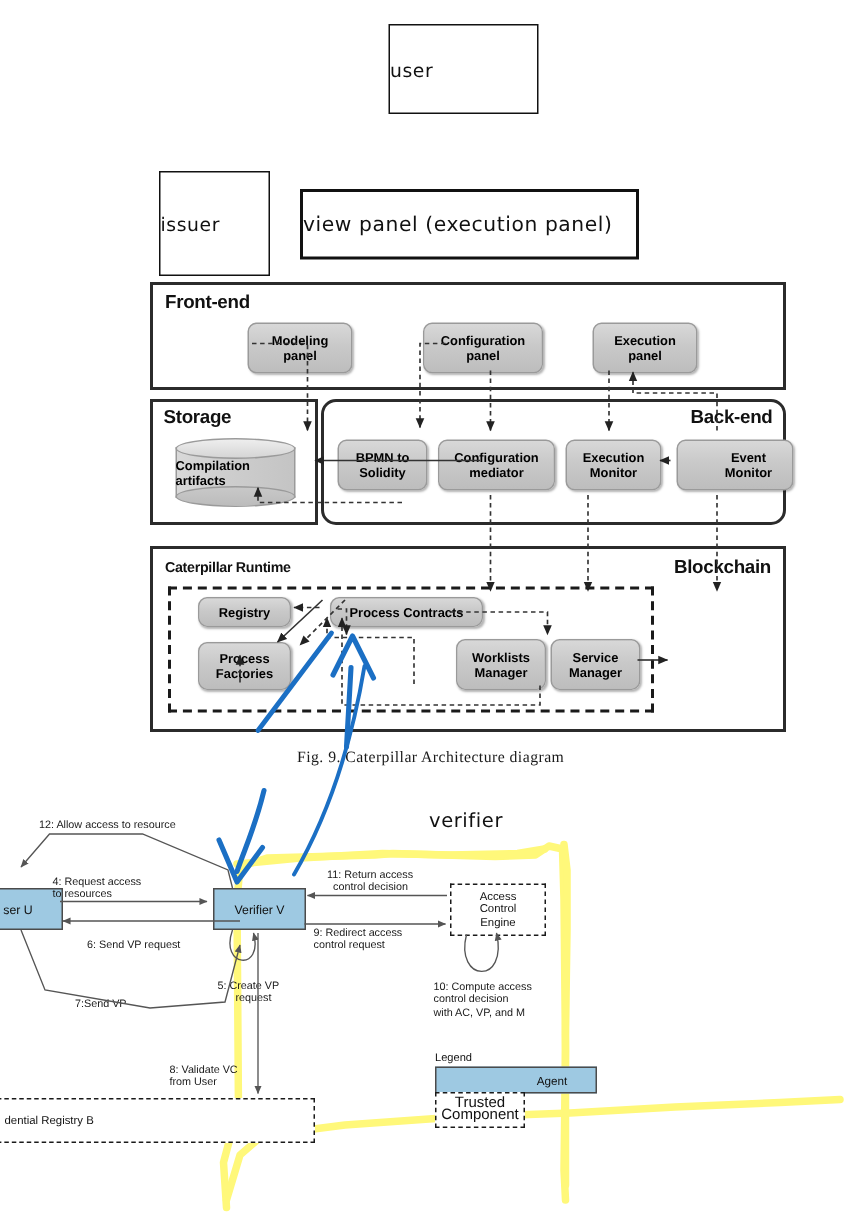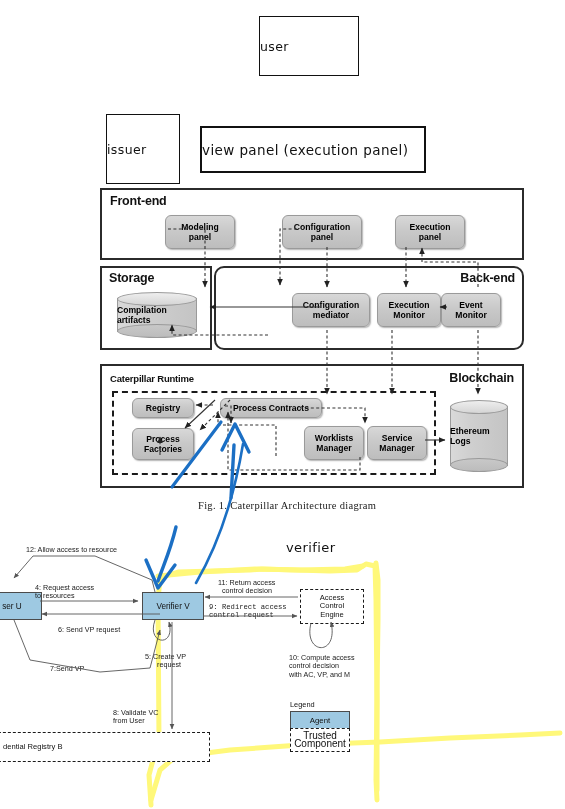--- a/index.html
+++ b/index.html
@@ -104,36 +104,42 @@
     <div class="lbl">
       <div>Compilation</div>
       <div>artifacts</div>
     </div>
   </div>
 </div>
 
 <div class="abs arch-outer" style="left:214px;top:266px;width:306px;height:80px;border-radius:10px;">
   <div class="abs arch-title" style="right:7px;top:3px;">Back-end</div>
 
+  <div class="abs node" style="left:9px;top:25px;width:58px;height:32px;">
+    <div>
+      <div>BPMN to</div>
+      <div>Solidity</div>
+    </div>
+  </div>
 
   <div class="abs node" style="left:76px;top:25px;width:76px;height:32px;">
     <div>
       <div>Configuration</div>
       <div>mediator</div>
     </div>
   </div>
 
   <div class="abs node" style="left:161px;top:25px;width:62px;height:32px;">
     <div>
       <div>Execution</div>
       <div>Monitor</div>
     </div>
   </div>
 
-  <div class="abs node" style="left:225px;top:25px;width:58px;height:32px;">
+  <div class="abs node" style="left:235px;top:25px;width:58px;height:32px;padding-left:18px;">
     <div>
       <div>Event</div>
       <div>Monitor</div>
     </div>
   </div>
 </div>
 
 <div class="abs arch-outer" style="left:100px;top:364px;width:420px;height:120px;">
   <div class="abs arch-title" style="right:8px;top:5px;">Blockchain</div>
   <div class="abs arch-title small" style="left:8px;top:7px;">Caterpillar Runtime</div>
@@ -162,29 +168,20 @@
     </div>
   </div>
 
   <div class="abs node" style="left:265px;top:60px;width:58px;height:32px;">
     <div>
       <div>Service</div>
       <div>Manager</div>
     </div>
   </div>
 
-  <div class="cyl" style="left:348px;top:34px;width:58px;height:72px;">
-    <div class="body"></div>
-    <div class="top"></div>
-    <div class="bot"></div>
-    <div class="lbl">
-      <div>Ethereum</div>
-      <div>Logs</div>
-    </div>
-  </div>
 </div>
 
 <svg class="overlay" width="565" height="809">
   <defs>
     <marker id="ar" markerWidth="7" markerHeight="7" refX="5.6" refY="3" orient="auto">
       <path d="M0,0.4 L6,3 L0,5.6 z" fill="#222"></path>
     </marker>
     <marker id="arg" markerWidth="7" markerHeight="7" refX="5.6" refY="3" orient="auto">
       <path d="M0,0.4 L6,3 L0,5.6 z" fill="#555"></path>
     </marker>
@@ -229,21 +226,21 @@
 
     <path d="M425,440 L445,440"></path>
 
     <path d="M215,400 L185,428"></path>
   </g>
   <g stroke="#333" stroke-width="1.1" fill="none" stroke-dasharray="3,2.4">
     <path d="M230,400 L200,430" marker-end="url(#ar)"></path>
   </g>
 </svg>
 
-<div class="abs caption" style="left:198px;top:500px;">Fig. 1.  Caterpillar Architecture diagram</div>
+<div class="abs caption" style="left:198px;top:500px;">Fig. 9.  Caterpillar Architecture diagram</div>
 
 <svg class="overlay" width="565" height="809">
   <path d="M151,805 L149,775 L153,760 L159,742 L158,600 L160,578 L178,572 L250,570
            L262,569 L330,571 L357,570 L366,564 L375,566 L376,600 L377,700 L376,780
            L377,800" fill="none" stroke="#FFF87A" stroke-width="5" stroke-linecap="round" stroke-linejoin="round"></path>
   <path d="M158,576 L200,572 L255,569 L300,570 L345,569 L363,566" fill="none" stroke="#FFF87A" stroke-width="5" stroke-linecap="round"></path>
   <path d="M356,563 L358,580 L358,620 L357,690 L357,740 L357,790" fill="none" stroke="#FFF87A" stroke-width="5" stroke-linecap="round" transform="translate(20,0)"></path>
   <path d="M151,800 L160,770 L175,757 L230,750 L300,745 L380,742 L450,738 L520,735 L560,733" fill="none" stroke="#FFF87A" stroke-width="5" stroke-linecap="round" stroke-linejoin="round"></path>
 </svg>
 
@@ -283,21 +280,21 @@
 <div class="abs sq-lbl" style="left:145px;top:653px;">
   <div>5: Create VP</div>
   <div style="padding-left:12px;">request</div>
 </div>
 
 <div class="abs sq-lbl" style="left:218px;top:579px;">
   <div>11: Return access</div>
   <div style="padding-left:4px;">control decision</div>
 </div>
 
-<div class="abs sq-lbl" style="left:209px;top:603px;font-family:Liberation Mono, monospace;">
+<div class="abs sq-lbl" style="left:209px;top:618px;">
   <div>9: Redirect access</div>
   <div>control request</div>
 </div>
 
 <div class="abs sq-lbl" style="left:289px;top:654px;">
   <div>10: Compute access</div>
   <div>control decision</div>
   <div>with AC, VP, and M</div>
 </div>
 
@@ -323,21 +320,21 @@
 
     <path d="M203,616 L297,616" marker-end="url(#arg)"></path>
 
     <path d="M311,623 C303,655 339,657 331,622" marker-end="url(#arg)"></path>
 
     <path d="M172,622 L172,729" marker-end="url(#arg)"></path>
   </g>
 </svg>
 
 <div class="abs legend-ttl" style="left:290px;top:700px;">Legend</div>
-<div class="abs sq-agent" style="left:290px;top:711px;width:58px;height:16px;font-size:7.8px;">
+<div class="abs sq-agent" style="left:290px;top:711px;width:58px;height:16px;font-size:7.8px;padding-left:48px;">
   <span>Agent</span>
 </div>
 <div class="abs sq-trusted" style="left:290px;top:728px;width:58px;height:22px;font-size:10px;line-height:8px;">
   <div>
     <div>Trusted</div>
     <div>Component</div>
   </div>
 </div>
 
 <svg class="overlay" width="565" height="809">

